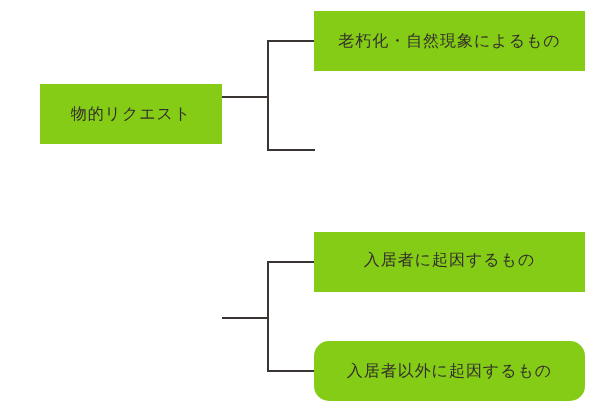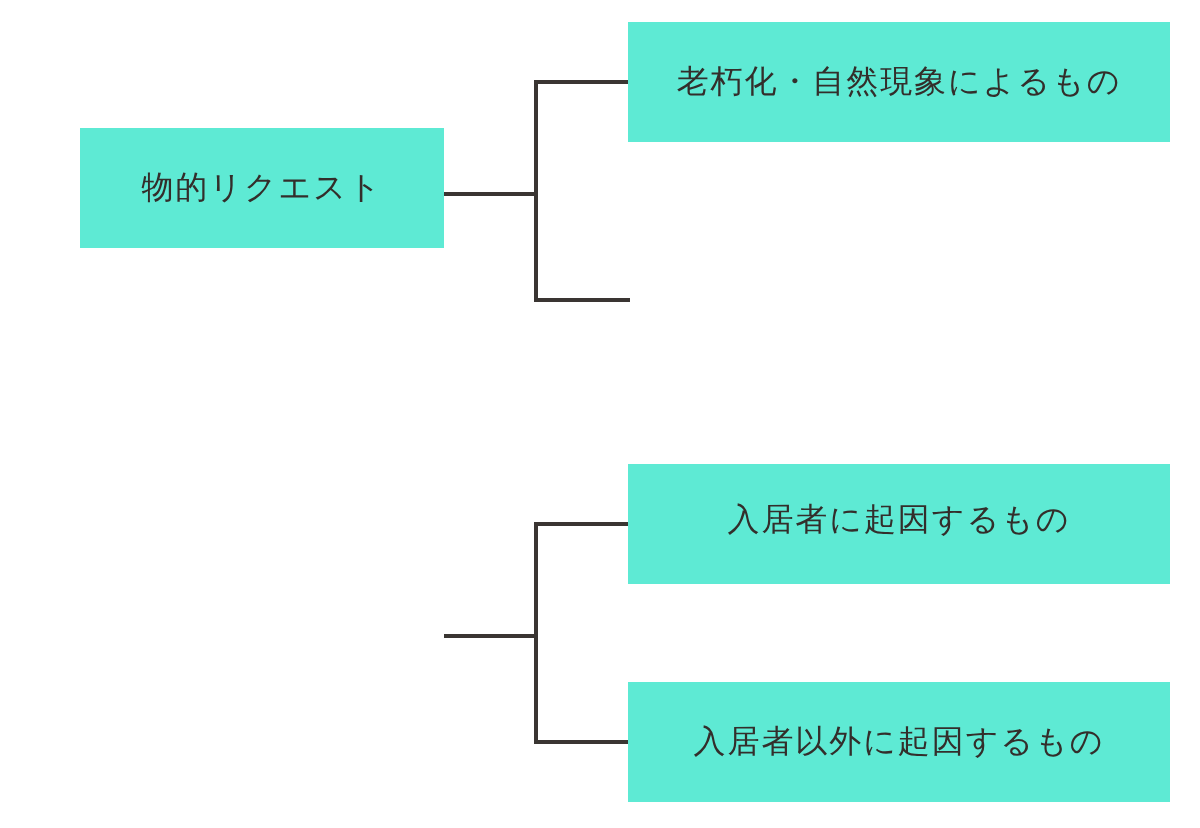--- a/index.html
+++ b/index.html
@@ -12,21 +12,21 @@
   }
   #diagram-canvas {
     position: relative;
     width: 600px;
     height: 414px;
     background: #ffffff;
     overflow: hidden;
   }
   .node-box {
     position: absolute;
-    background: #5eead4;
+    background: #84cc16;
     color: #332e2b;
     display: flex;
     align-items: center;
     justify-content: center;
     font-size: 16px;
     letter-spacing: 0.06em;
     line-height: 1.2;
     white-space: nowrap;
     box-sizing: border-box;
   }
@@ -34,27 +34,27 @@
     left: 40px;
     width: 182px;
     height: 60px;
   }
   .node-box.child {
     left: 314px;
     width: 271px;
     height: 60px;
   }
   
-  .t1-parent { top: 64px; }
+  .t1-parent { top: 84px; }
   .t1-child-0 { top: 11px; }
   .t1-child-1 { top: 120px; }
   
   .t2-parent { top: 288px; }
   .t2-child-0 { top: 232px; font-family: Liberation Mono, monospace; }
-  .t2-child-1 { top: 341px; }
+  .t2-child-1 { top: 341px; border-radius: 15px; }
 
   .connector {
     position: absolute;
     background: #3a3532;
   }
   .connector.h {
     height: 2px;
   }
   .connector.v {
     width: 2px;

